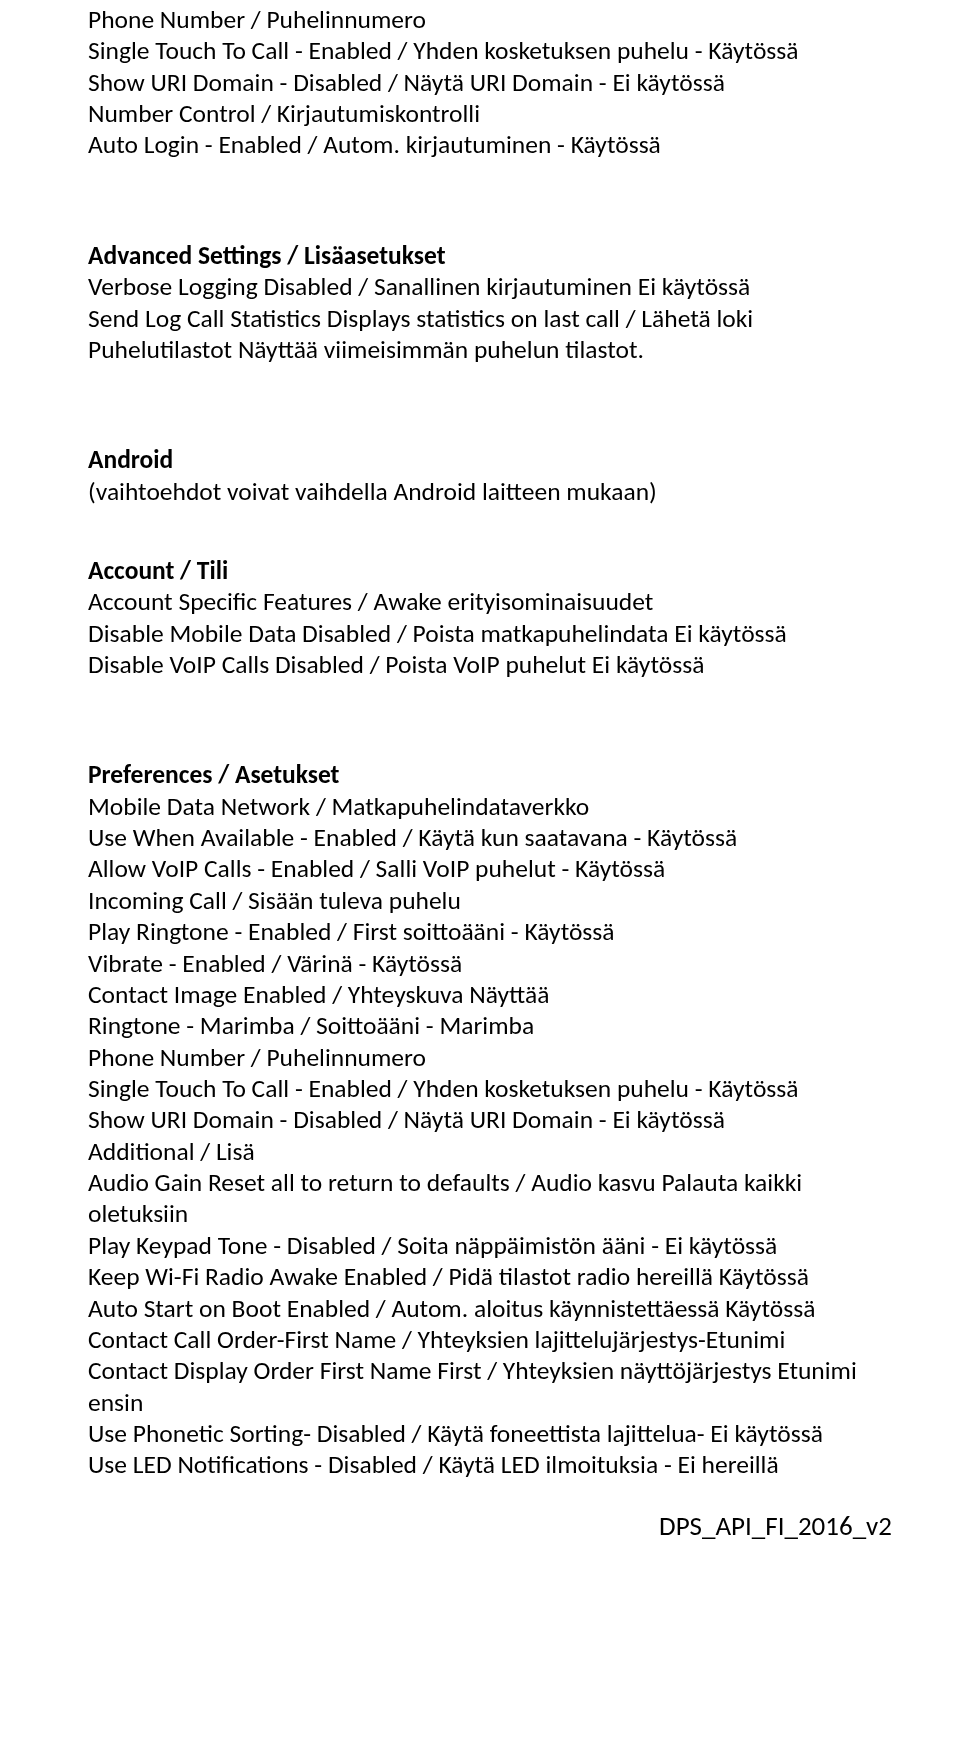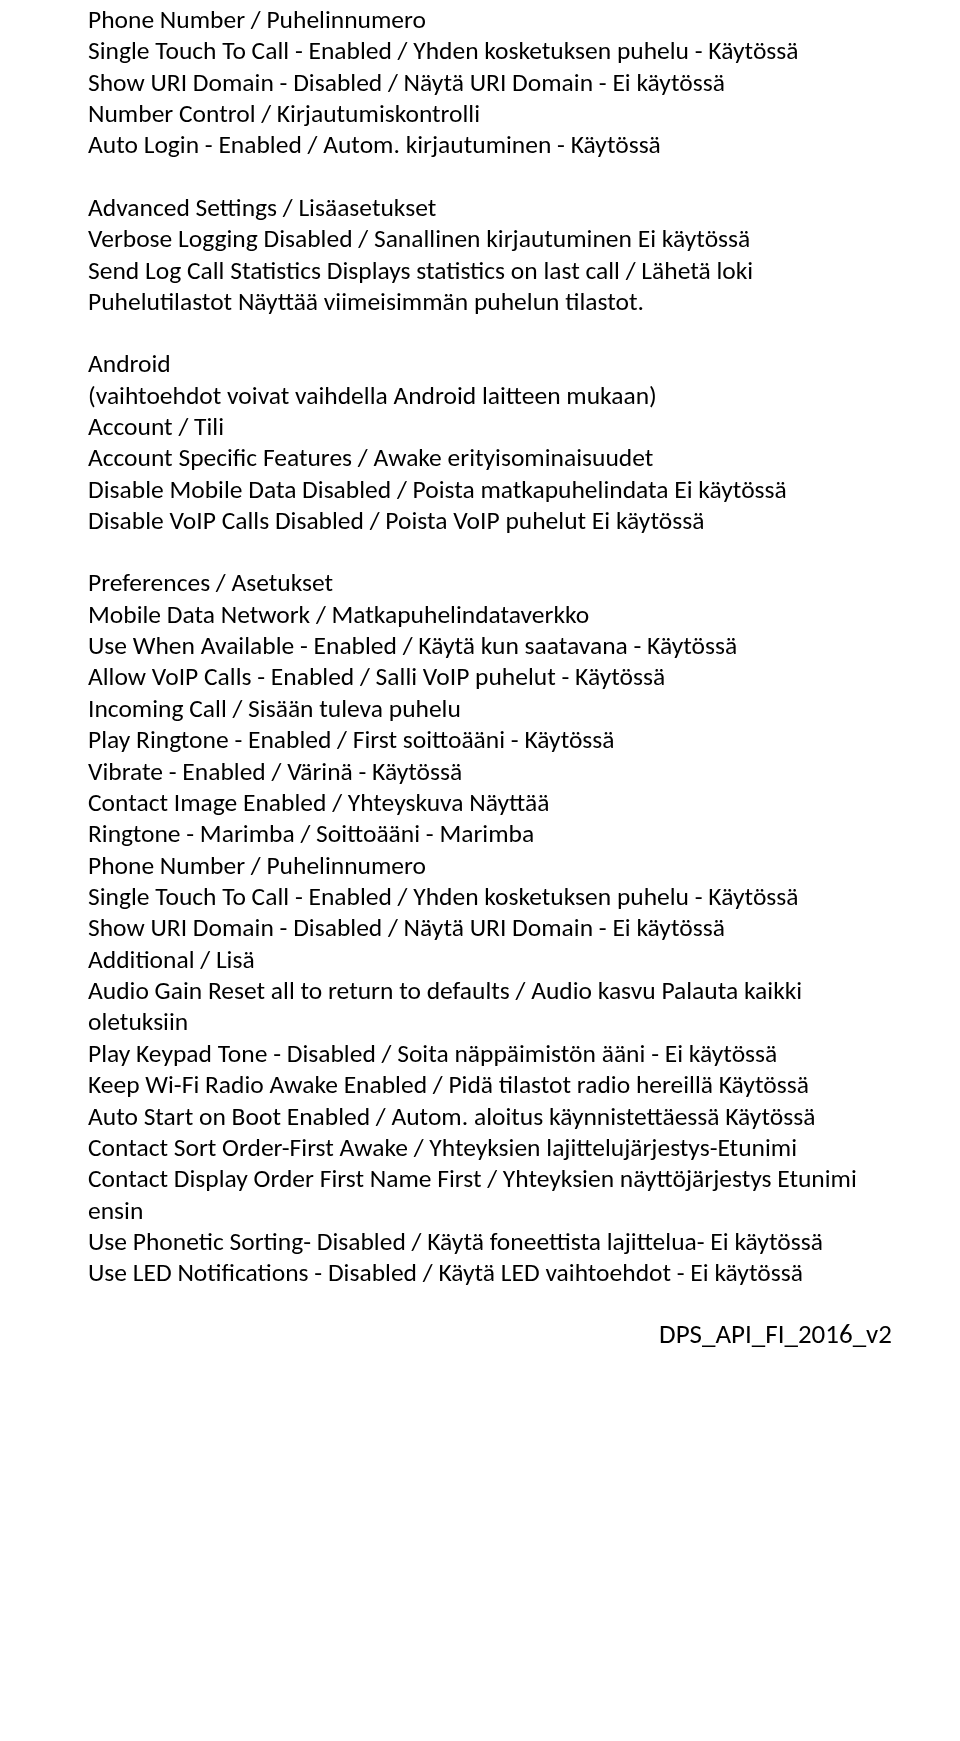--- a/index.html
+++ b/index.html
@@ -10,21 +10,21 @@
   body {
     width: 960px;
     font-family: Calibri, "Segoe UI", Arial, sans-serif;
     font-size: 25.5px;
     line-height: 1.23;
     color: #000;
     padding: 4px 68px 30px 88px;
     box-sizing: border-box;
   }
   .italic { }
-  .bold { font-weight: normal; }
+  .bold { font-weight: bold; margin-top: 48px; }
   .line, .footer { display: block; }
   .spacer { height: 31px; }
   .footer {
     text-align: right;
     margin-top: 28px;
     font-size: 27px;
   }
 </style>
 </head>
 <body>
@@ -62,18 +62,18 @@
 <span class="line">Contact Image Enabled / Yhteyskuva Näyttää</span>
 <span class="line">Ringtone - Marimba / Soittoääni - Marimba</span>
 <span class="line italic">Phone Number / Puhelinnumero</span>
 <span class="line">Single Touch To Call - Enabled / Yhden kosketuksen puhelu - Käytössä</span>
 <span class="line">Show URI Domain - Disabled / Näytä URI Domain - Ei käytössä</span>
 <span class="line italic">Additional / Lisä</span>
 <span class="line">Audio Gain Reset all to return to defaults / Audio kasvu Palauta kaikki oletuksiin</span>
 <span class="line">Play Keypad Tone - Disabled / Soita näppäimistön ääni - Ei käytössä</span>
 <span class="line">Keep Wi-Fi Radio Awake Enabled / Pidä tilastot radio hereillä Käytössä</span>
 <span class="line">Auto Start on Boot Enabled / Autom. aloitus käynnistettäessä Käytössä</span>
-<span class="line">Contact Sort Order-First Awake / Yhteyksien lajittelujärjestys-Etunimi</span>
+<span class="line">Contact Call Order-First Name / Yhteyksien lajittelujärjestys-Etunimi</span>
 <span class="line">Contact Display Order First Name First / Yhteyksien näyttöjärjestys Etunimi ensin</span>
 <span class="line">Use Phonetic Sorting- Disabled / Käytä foneettista lajittelua- Ei käytössä</span>
-<span class="line">Use LED Notifications - Disabled / Käytä LED vaihtoehdot - Ei käytössä</span>
+<span class="line">Use LED Notifications - Disabled / Käytä LED ilmoituksia - Ei hereillä</span>
 
 <span class="footer">DPS_API_FI_2016_v2</span>
 
 </body></html>

